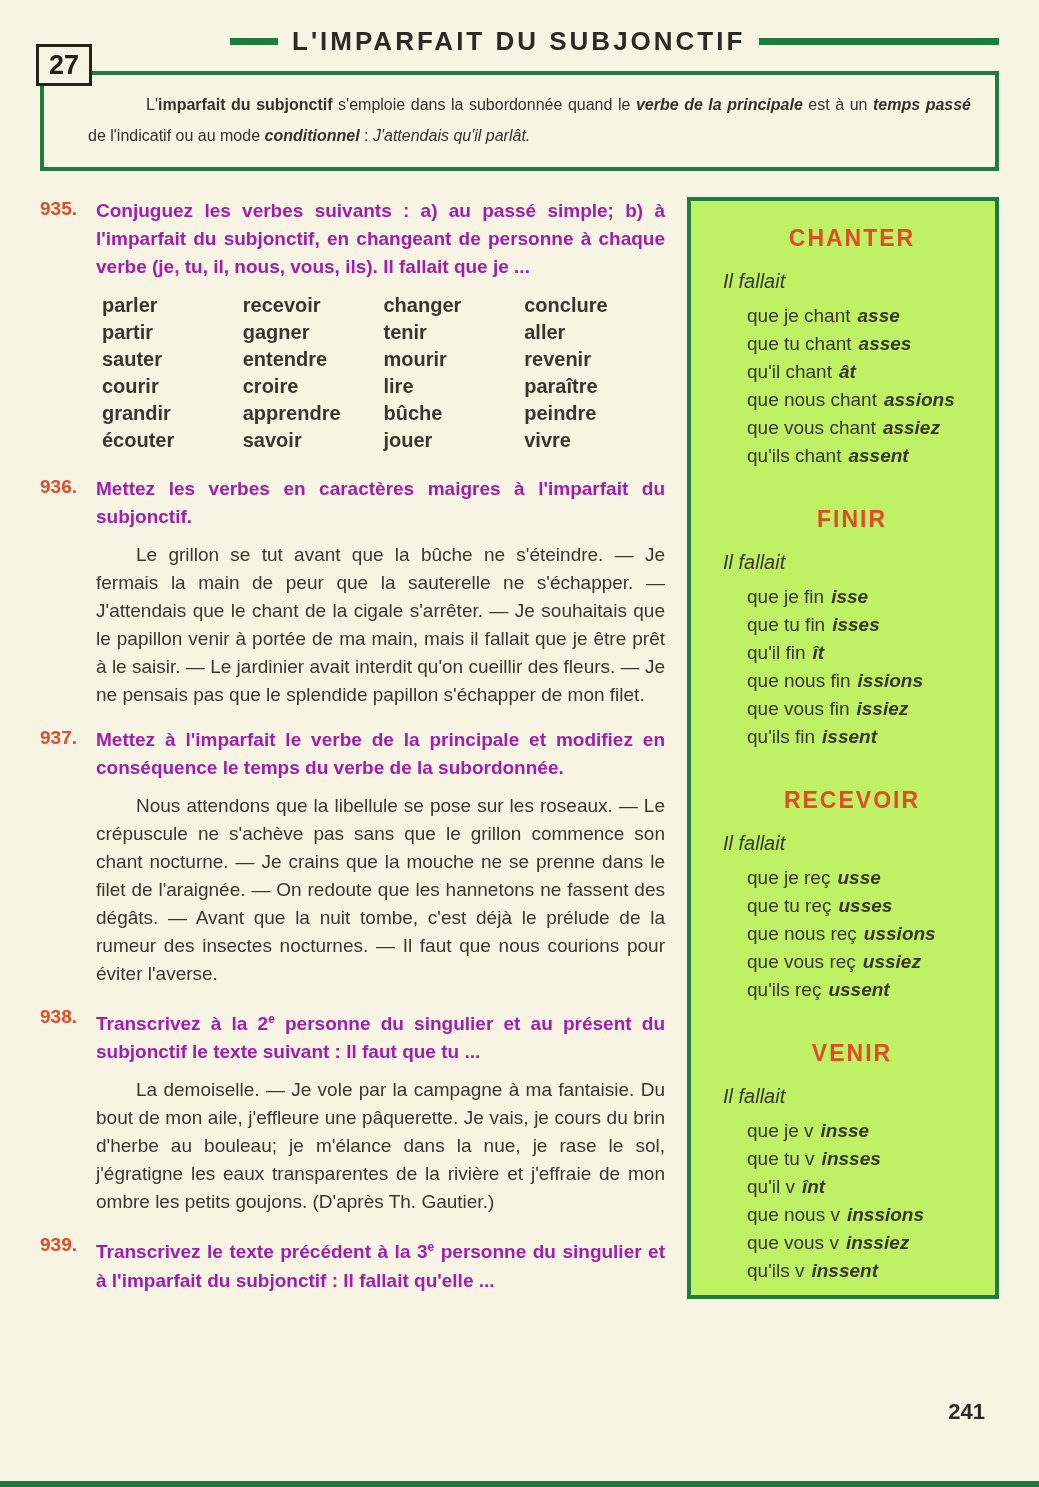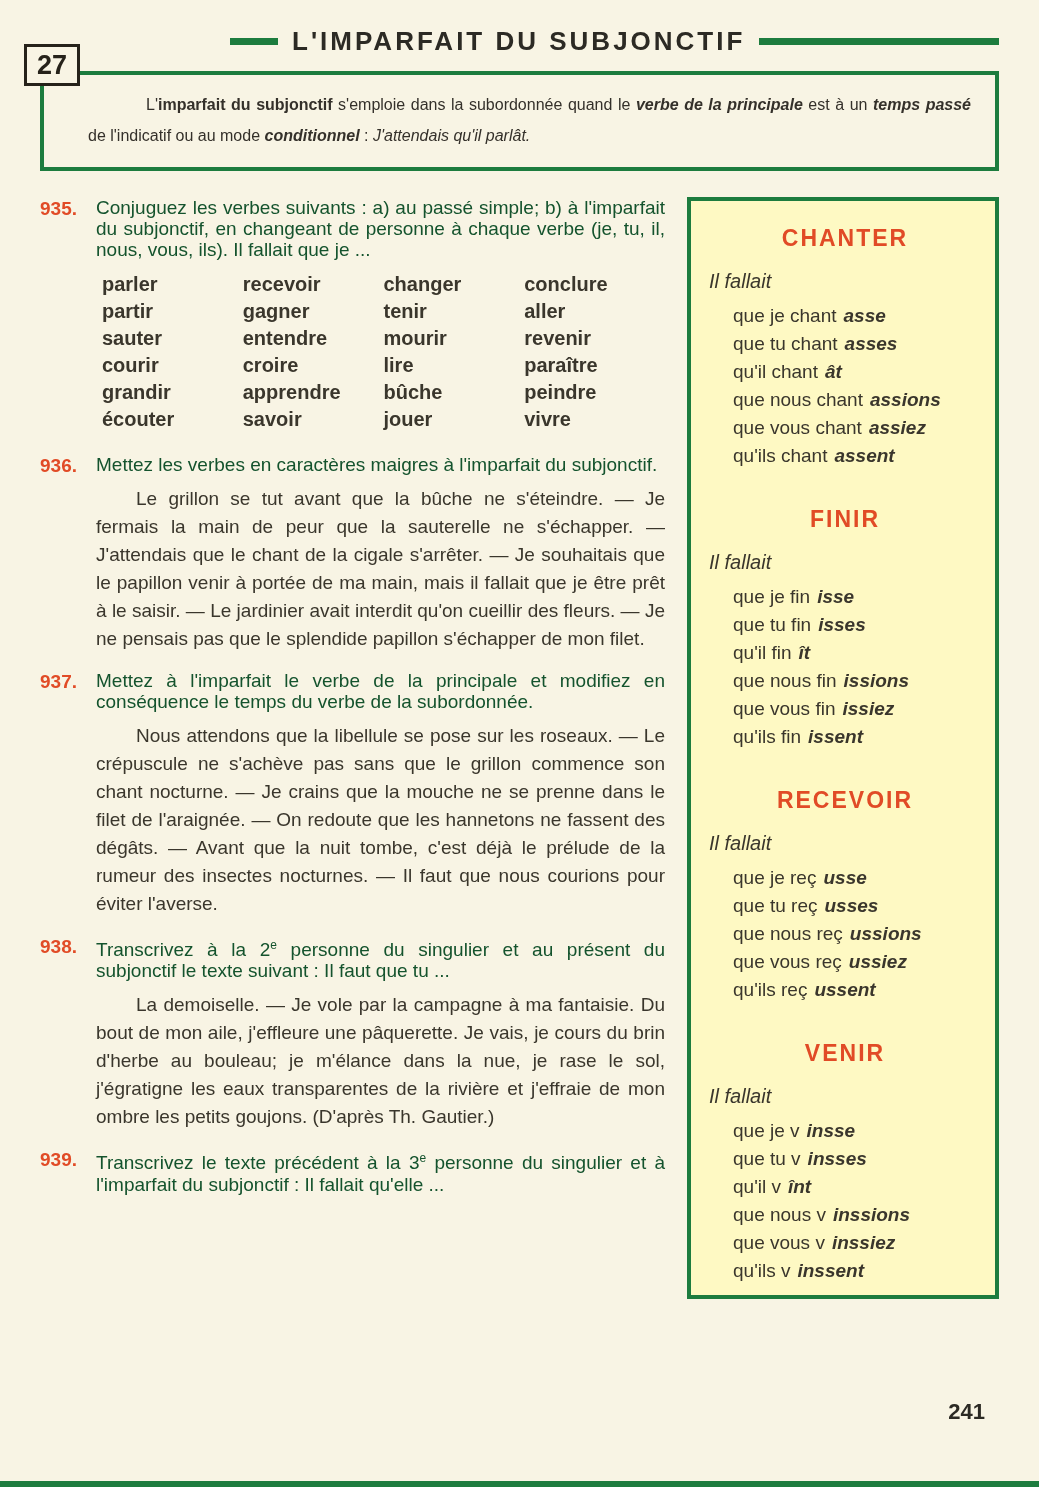--- a/index.html
+++ b/index.html
@@ -14,57 +14,57 @@
   .page { position:relative; width:100%; height:100%; padding:20px 40px 0 40px; }
 
   
   .title-row { display:flex; align-items:center; gap:14px; margin:6px 0 14px 190px; }
   .bar { height:7px; background:#1d7c3e; }
   .bar-left { width:48px; flex:0 0 48px; }
   .bar-right { flex:1; }
   .page-title { font-size:26px; font-weight:bold; letter-spacing:3px; color:#2c2a24; white-space:nowrap; }
 
   .lesson-badge {
-    position:absolute; left:24px; top:44px; width:56px; height:42px;
+    position:absolute; left:36px; top:44px; width:56px; height:42px;
     border:3px solid #26221a; background:#f8f4e4; z-index:3;
     display:flex; align-items:center; justify-content:center;
     font-size:27px; font-weight:bold; color:#26221a;
   }
 
   .intro-box { border:4px solid #1d7c3e; padding:14px 24px 16px 44px; background:#f8f4e4; }
   .intro-text { font-size:16px; line-height:31px; text-align:justify; text-indent:58px; color:#34302a; }
   .intro-text .b  { font-weight:bold; }
   .intro-text .bi { font-weight:bold; font-style:italic; }
   .intro-text .i  { font-style:italic; }
 
   
   .main { display:flex; align-items:flex-start; margin-top:26px; }
   .exercises { flex:1; min-width:0; }
 
   .exercise { display:flex; margin-bottom:17px; }
   .ex-num { flex:0 0 56px; font-weight:bold; color:#e14b26; font-size:19px; padding-top:1px; }
   .ex-body { flex:1; min-width:0; }
-  .ex-instruction { color:#14532d; font-weight:normal; font-size:19px; line-height:21px; text-align:justify; }
+  .ex-instruction { color:#a21caf; font-weight:bold; font-size:19px; line-height:28px; text-align:justify; }
   .ex-instruction sup { font-size:12px; }
   .ex-paragraph { font-size:19px; line-height:28px; text-align:justify; text-indent:40px; margin-top:10px; color:#3a362c; }
 
   .verb-grid {
     display:grid;
     grid-template-rows:repeat(6, 27px);
     grid-auto-flow:column;
     grid-auto-columns:1fr;
     margin:13px 0 2px 6px;
     font-weight:bold; font-size:20px; color:#3a362c;
   }
 
   
   .sidebar {
     width:312px; flex:0 0 312px; margin-left:22px;
-    border:4px solid #1d7c3e; background:#fef9c3;
-    padding:24px 14px 10px 18px;
+    border:4px solid #1d7c3e; background:#bef264;
+    padding:24px 14px 10px 32px;
   }
   .conj-table { margin-bottom:36px; }
   .conj-table:last-child { margin-bottom:0; }
   .conj-title {
     color:#e14b26; font-size:23px; font-weight:bold; letter-spacing:2px;
     text-align:center; margin-bottom:16px;
   }
   .conj-lead { font-style:italic; font-size:20px; line-height:26px; margin-bottom:8px; color:#3a362c; }
   .conj-row { font-size:19px; line-height:28px; padding-left:24px; color:#3a362c; white-space:nowrap; }
   .conj-ending { font-weight:bold; font-style:italic; margin-left:7px; }

